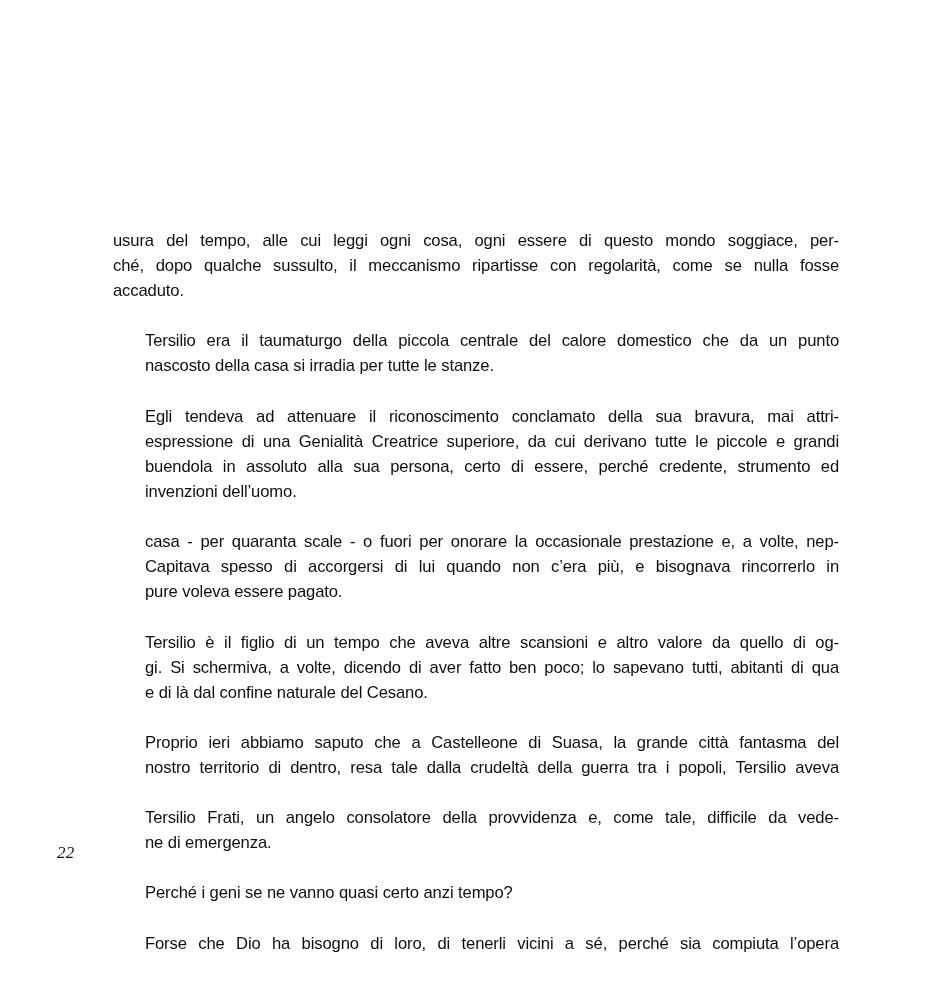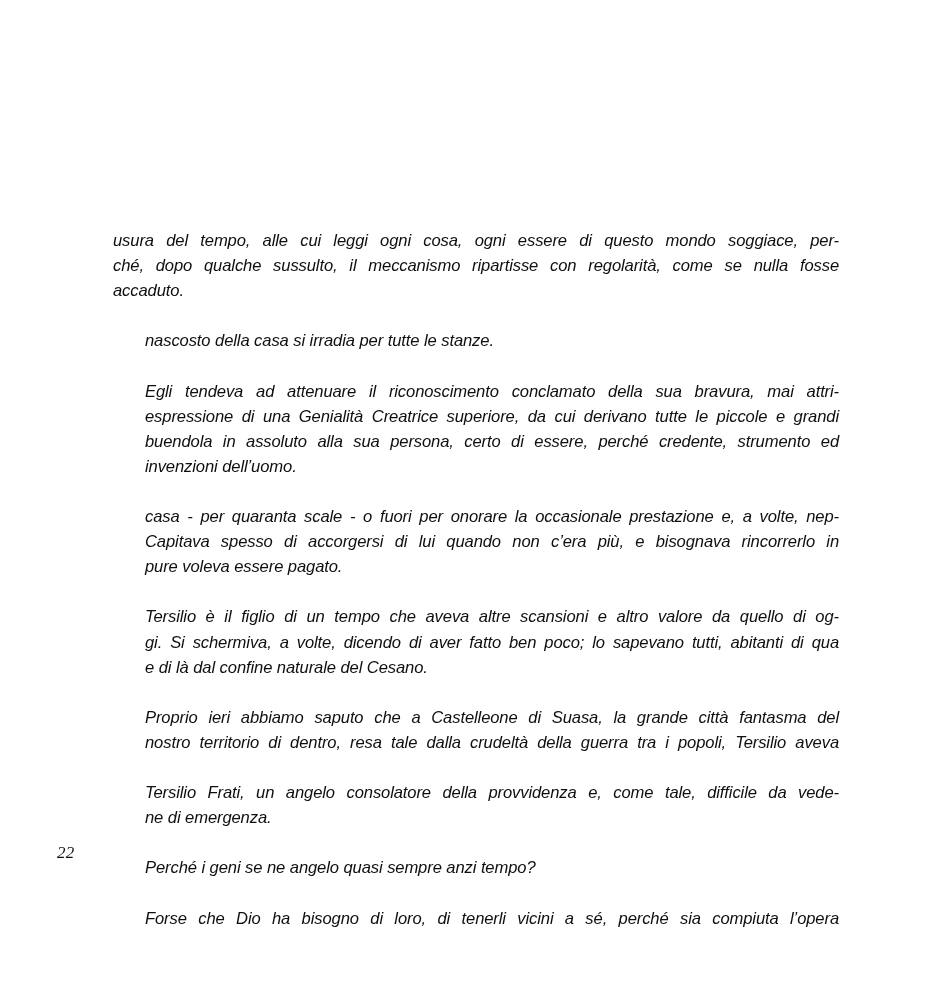--- a/index.html
+++ b/index.html
@@ -32,21 +32,20 @@
   .para {
     margin: 0;
     text-align: justify;
     text-justify: inter-word;
     font-size: 16.6px;
     line-height: 25.1px;
     color: #100f0e;
     letter-spacing: -0.12px;
     word-spacing: 0.1px;
     hyphens: none;
-    font-style: italic;
   }
 
   .para.indent {
     text-indent: 32px;
   }
 
   
   .para::after {
     content: "";
     display: inline-block;
@@ -83,20 +82,21 @@
 
 <div class="page">
 
   <div class="text-block" id="body-text-block">
       <p class="para">
         <span class="ln">usura del tempo, alle cui leggi ogni cosa, ogni essere di questo mondo soggiace, per-</span>
         <span class="ln">ché, dopo qualche sussulto, il meccanismo ripartisse con regolarità, come se nulla fosse</span>
         <span class="ln last">accaduto.</span>
       </p>
       <p class="para indent">
+        <span class="ln indent">Tersilio era il taumaturgo della piccola centrale del calore domestico che da un punto</span>
         <span class="ln last">nascosto della casa si irradia per tutte le stanze.</span>
       </p>
       <p class="para indent">
         <span class="ln indent">Egli tendeva ad attenuare il riconoscimento conclamato della sua bravura, mai attri-</span>
         <span class="ln">espressione di una Genialità Creatrice superiore, da cui derivano tutte le piccole e grandi</span>
         <span class="ln">buendola in assoluto alla sua persona, certo di essere, perché credente, strumento ed</span>
         <span class="ln last">invenzioni dell’uomo.</span>
       </p>
       <p class="para indent">
         <span class="ln">casa - per quaranta scale - o fuori per onorare la occasionale prestazione e, a volte, nep-</span>
@@ -110,21 +110,21 @@
       </p>
       <p class="para indent">
         <span class="ln indent">Proprio ieri abbiamo saputo che a Castelleone di Suasa, la grande città fantasma del</span>
         <span class="ln">nostro territorio di dentro, resa tale dalla crudeltà della guerra tra i popoli, Tersilio aveva</span>
       </p>
       <p class="para indent">
         <span class="ln indent">Tersilio Frati, un angelo consolatore della provvidenza e, come tale, difficile da vede-</span>
         <span class="ln last">ne di emergenza.</span>
       </p>
       <p class="para indent">
-        <span class="ln last indent">Perché i geni se ne angelo quasi sempre anzi tempo?</span>
+        <span class="ln last indent">Perché i geni se ne vanno quasi certo anzi tempo?</span>
       </p>
       <p class="para indent">
         <span class="ln indent">Forse che Dio ha bisogno di loro, di tenerli vicini a sé, perché sia compiuta l’opera</span>
       </p>
     </div>
 
   <div class="page-number">22</div>
 
 </div>
 

